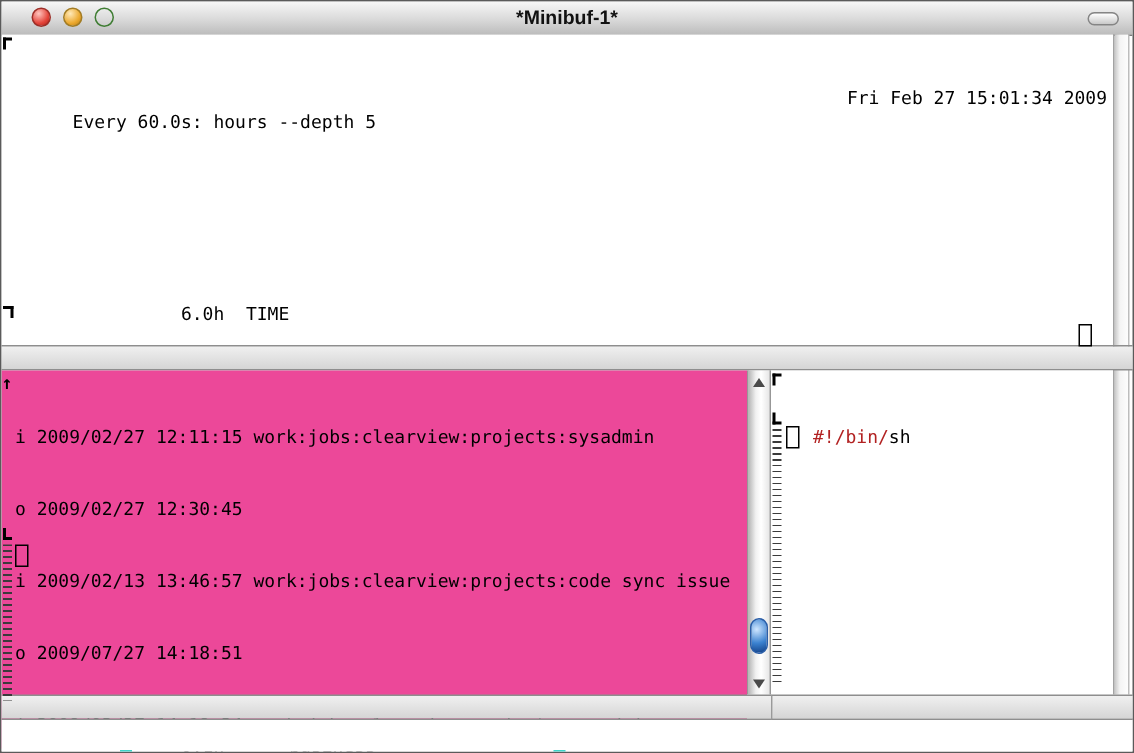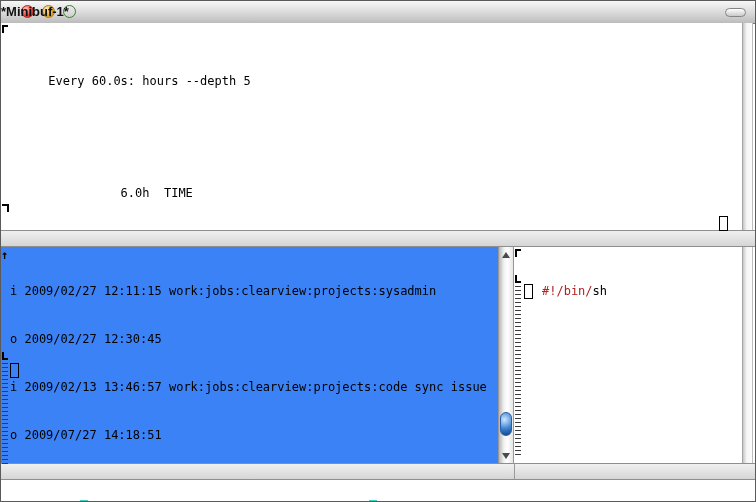--- a/index.html
+++ b/index.html
@@ -7,34 +7,34 @@
   .frame{position:absolute;inset:0;border:1px solid #5a5a5a;box-sizing:border-box;background:#fff;overflow:hidden;}
 
   
   .titlebar{position:absolute;top:0;left:0;right:0;height:22px;
     background:linear-gradient(#f7f7f7,#d9d9d9 55%,#bcbcbc);
     border-bottom:1px solid #7b7b7b;}
   .tl{position:absolute;top:4px;width:13px;height:13px;border-radius:50%;box-sizing:border-box;}
   .tl-red{left:20px;background:radial-gradient(circle at 35% 28%,#ffc5bf,#e4453b 60%,#a81f17);border:1px solid #9d2f28;}
   .tl-yellow{left:41px;background:radial-gradient(circle at 35% 28%,#ffe9b8,#eca92f 60%,#b57a12);border:1px solid #a27c24;}
   .tl-green{left:62px;background:radial-gradient(circle at 35% 28%,#d6f5c9,#4fbf3e 60%,#1f7d14;);border:1px solid #3f7d33;}
-  .wtitle{position:absolute;left:0;right:0;top:3px;
+  .wtitle{position:absolute;left:0;right:0;top:3px;text-align:center;
     font-family:"Liberation Sans",sans-serif;font-size:13px;font-weight:700;color:#111;}
   .pill{position:absolute;right:9px;top:7px;width:21px;height:9px;border-radius:5px;
     background:linear-gradient(#ffffff,#c9c9c9);border:1px solid #858585;box-sizing:border-box;}
 
   
   .txt{font-size:12px;line-height:16px;white-space:pre;color:#000;}
   .line{min-height:16px;}
 
   
   .topwin{position:absolute;top:22px;left:0;width:741px;height:207px;background:#fff;padding:2px 0 0 4px;box-sizing:border-box;}
   .hdr{position:relative;}
   .hdr-right{position:absolute;right:4px;top:0;}
-  .leftwin{position:absolute;top:246px;left:0;width:497px;height:252px;background:#3b82f6;padding:4px 0 0 9px;box-sizing:border-box;}
+  .leftwin{position:absolute;top:246px;left:0;width:497px;height:252px;background:#ec4899;padding:4px 0 0 9px;box-sizing:border-box;}
   .rightwin{position:absolute;top:246px;left:513px;width:228px;height:216px;background:#fff;padding:4px 0 0 28px;box-sizing:border-box;}
   .sh-shebang{color:#b22222;}
 
   
   .modeline{position:absolute;height:17px;background:linear-gradient(#f0f0f0,#d5d5d5);
     border-top:1px solid #8e8e8e;border-bottom:1px solid #8e8e8e;box-sizing:border-box;
     font-size:12px;line-height:14px;white-space:pre;overflow:hidden;color:#000;padding-left:2px;}
   .ml1{top:229px;left:0;width:756px;}
   .ml2a{top:462px;left:0;width:513px;}
   .ml2b{top:462px;left:513px;width:243px;border-left:1px solid #9a9a9a;}
@@ -78,20 +78,21 @@
     <div class="tl tl-green"></div>
     <div class="wtitle">*Minibuf-1*</div>
     <div class="pill"></div>
   </div>
 
   <div class="righttrack"></div>
 
   <div class="topwin txt">
     <div class="line hdr">
       <span>Every 60.0s: hours --depth 5</span>
+      <span class="hdr-right">Fri Feb 27 15:01:34 2009</span>
     </div>
     <div class="line"></div>
     <div class="line">                6.0h  TIME</div>
     <div class="line">                0.6h    personal:reading</div>
     <div class="line">                3.2h    play</div>
     <div class="line">                2.9h      hledger</div>
     <div class="line">                0.3h      zwiki</div>
     <div class="line">                2.2h    work</div>
     <div class="line">                0.1h      business</div>
     

